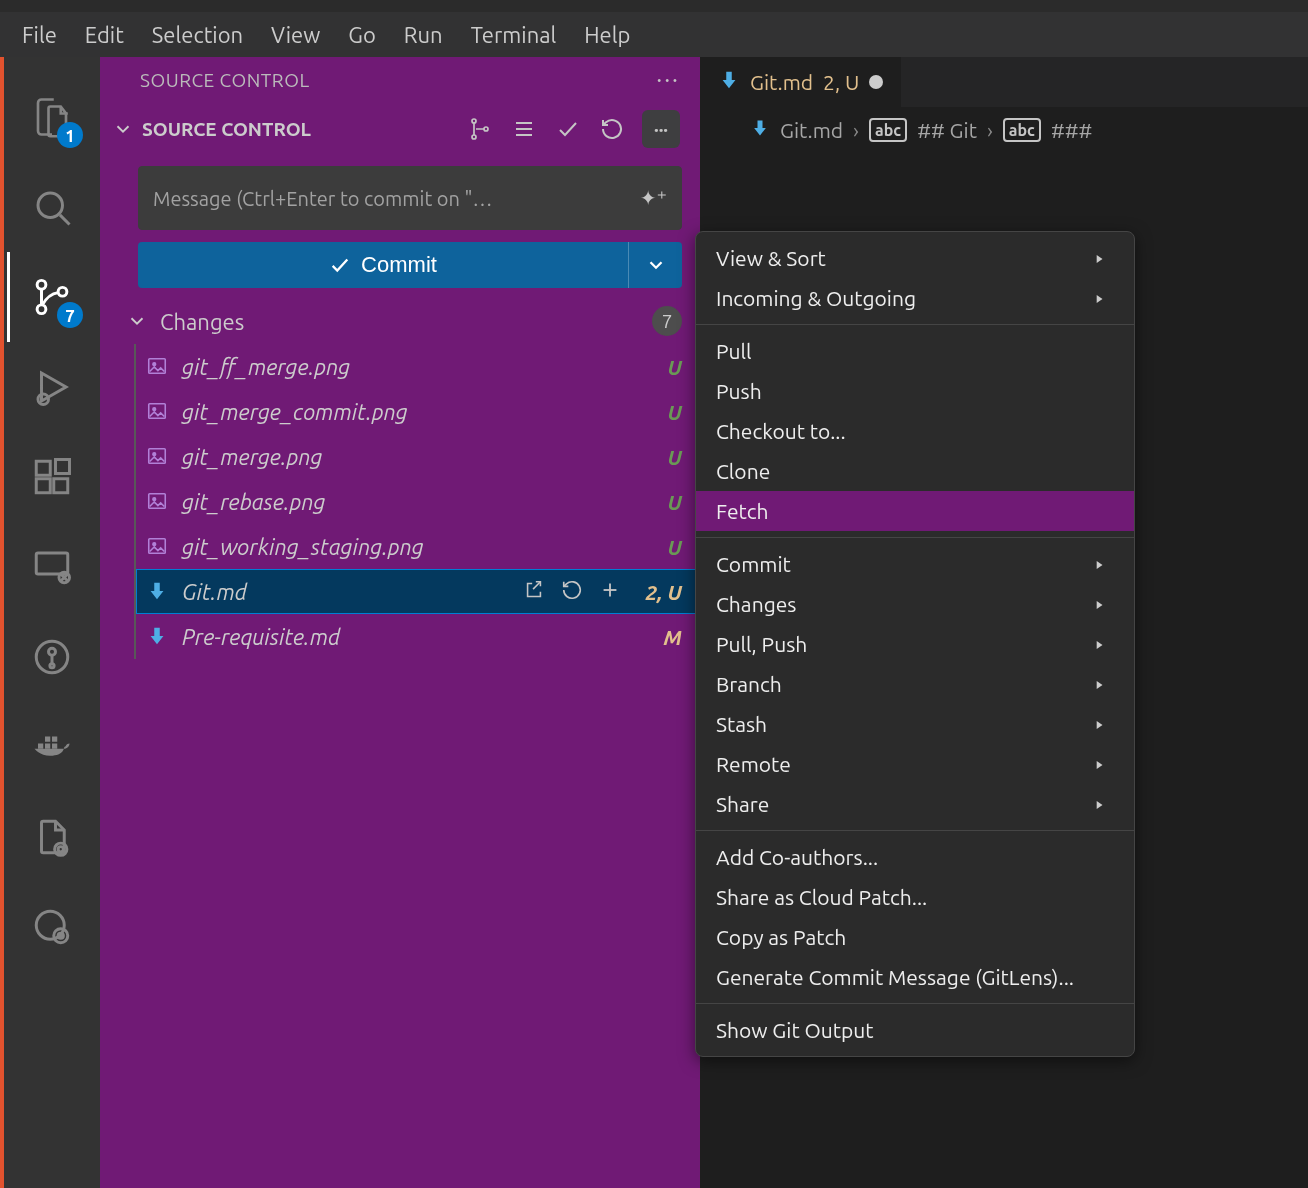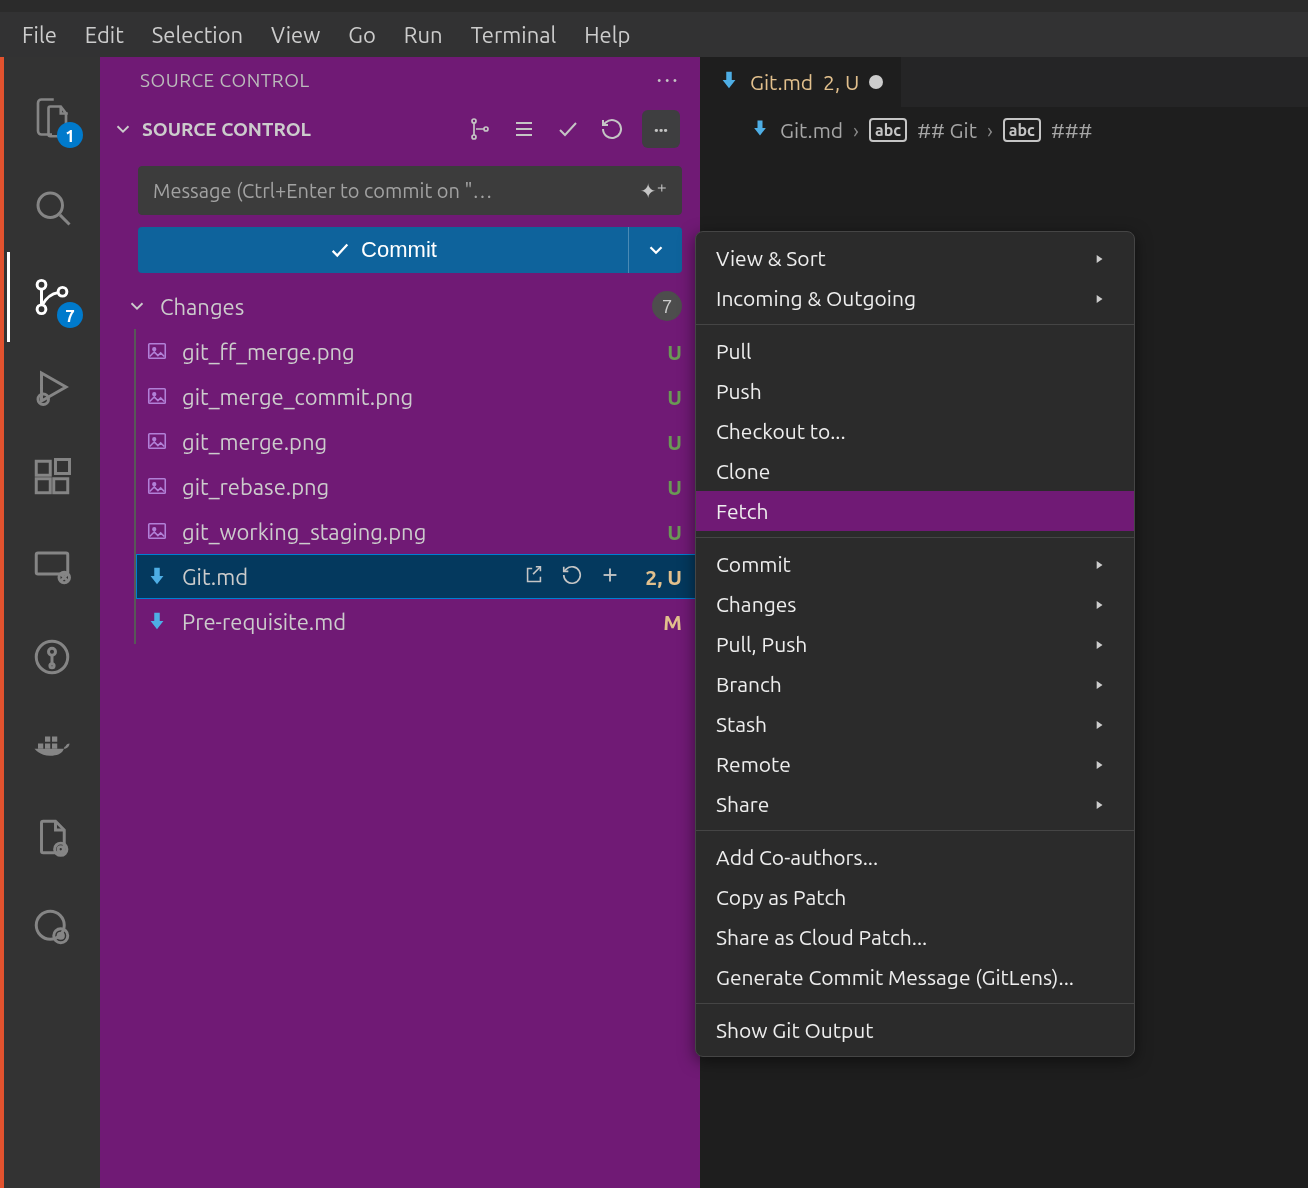--- a/index.html
+++ b/index.html
@@ -130,21 +130,21 @@
 .scm-action-icon.highlighted { background:#3e3e40; border-radius:6px; padding:6px; width:38px; height:38px; }
 
 .commit-input-row {
   padding: 10px 18px 6px 38px;
   display: flex;
   gap: 8px;
   align-items: center;
 }
 .commit-input {
   flex: 1;
-  height: 49px;
+  height: 64px;
   background: #3c3c3c;
   border: 1px solid #3c3c3c;
   border-radius: 4px;
   color: #a2a2a2;
   padding: 0 14px;
   font-size: 20px;
   display: flex;
   align-items: center;
   justify-content: space-between;
 }
@@ -194,21 +194,21 @@
   color: #cccccc;
   border-radius: 20px;
   width: 30px;
   height: 30px;
   display: flex;
   align-items: center;
   justify-content: center;
   font-size: 19px;
 }
 
-.chg { border-left: 2px solid #585858; margin-left: 34px; }
+.chg { border-left: 2px solid #585858; margin-left: 34px; font-style: italic; }
 
 .file-row {
   display: flex;
   align-items: center;
   padding: 6px 18px 6px 10px;
   font-size: 22px;
   gap: 12px;
   cursor: pointer;
   height: 45px;
 }
@@ -669,26 +669,26 @@
         <span>Share</span>
         <span class="ctx-sub"><svg width="14" height="14" viewBox="0 0 24 24" fill="currentColor">
             <path d="M8 5l10 7-10 7z"></path>
           </svg></span>
       </div>
       <div class="ctx-sep"></div>
       <div class="ctx-item">
         <span>Add Co-authors...</span>
       </div>
       <div class="ctx-item">
+        <span>Share as Cloud Patch...</span>
+      </div>
+      <div class="ctx-item">
         <span>Copy as Patch</span>
       </div>
       <div class="ctx-item">
-        <span>Share as Cloud Patch...</span>
-      </div>
-      <div class="ctx-item">
         <span>Generate Commit Message (GitLens)...</span>
       </div>
       <div class="ctx-sep"></div>
       <div class="ctx-item">
         <span>Show Git Output</span>
       </div>
     </div>
 
 </div>
 

